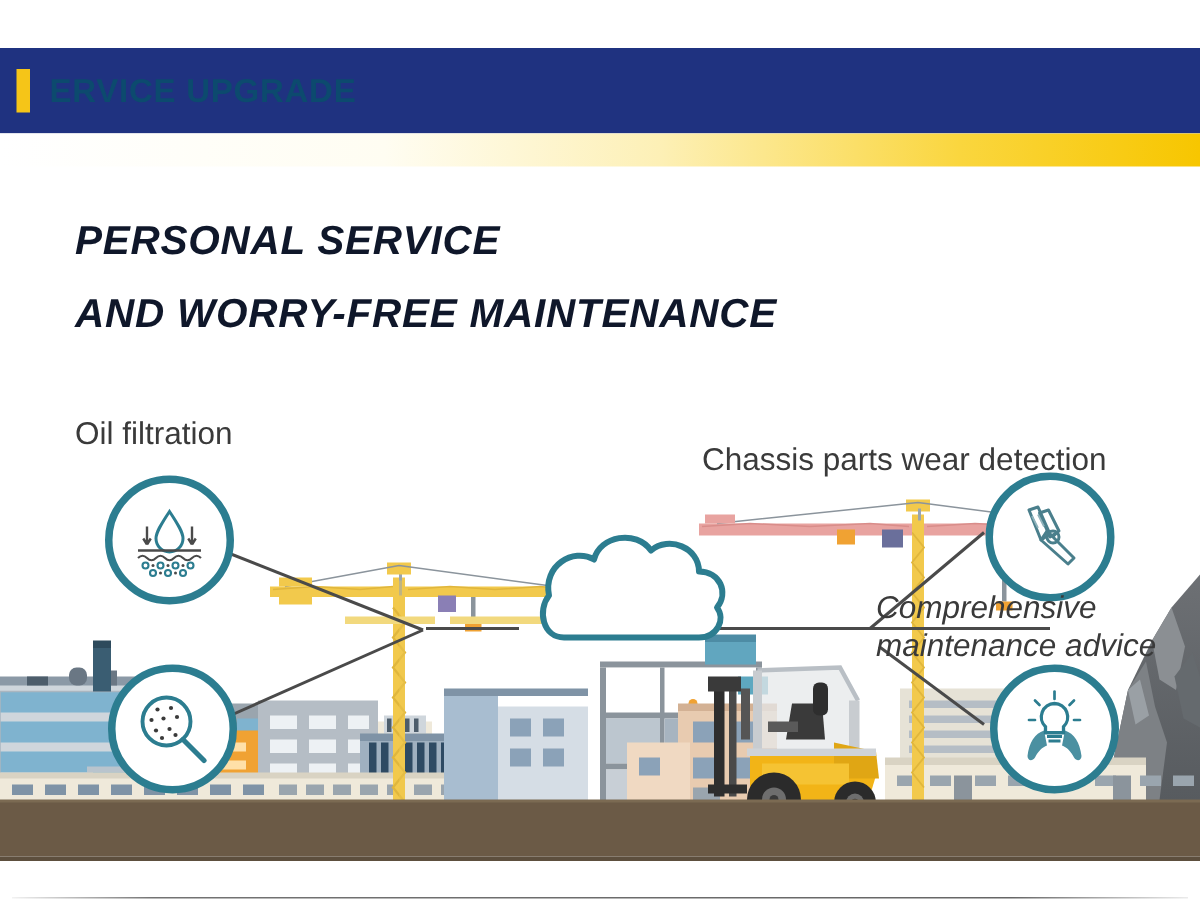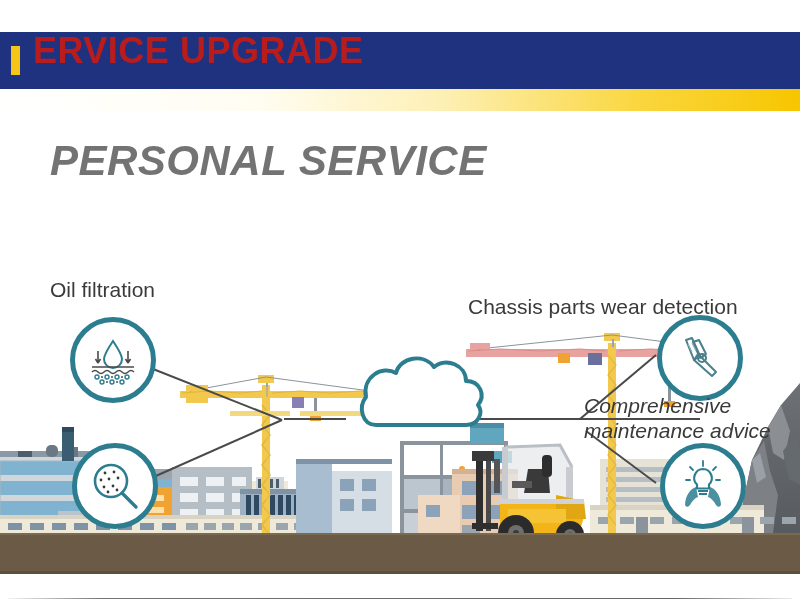--- a/index.html
+++ b/index.html
@@ -5,32 +5,32 @@
   html,body{margin:0;padding:0;background:#fff;}
   body{width:800px;height:615px;overflow:hidden;font-family:"Liberation Sans",sans-serif;}
   #page{position:relative;width:800px;height:615px;background:#ffffff;overflow:hidden;}
 
   
   .top-strip{position:absolute;left:0;top:0;width:800px;height:32px;background:#ffffff;}
 
   
   .header-bar{position:absolute;left:0;top:32px;width:800px;height:57px;background:#1f3280;}
   .header-accent{position:absolute;left:11px;top:46px;width:9px;height:29px;background:#f5c518;}
-  .header-title{position:absolute;left:33px;top:35px;height:32px;line-height:32px;
-     font-size:36px;font-weight:bold;color:#b91c1c;letter-spacing:.5px;white-space:nowrap;}
+  .header-title{position:absolute;left:33px;top:45px;height:32px;line-height:32px;
+     font-size:22px;font-weight:bold;color:#0c4a6e;letter-spacing:.5px;white-space:nowrap;}
 
   
   .grad-band{position:absolute;left:0;top:89px;width:800px;height:22px;
      background:linear-gradient(to right,#ffffff 0%,#fffdf2 32%,#fdf0b6 55%,#fad63e 80%,#f7c600 100%);}
   .band-sep{position:absolute;left:0;top:89px;width:800px;height:2px;background:#f8f8f8;}
 
   
   .headline{position:absolute;left:50px;top:136px;width:720px;}
-  .headline .ln{font-size:42px;line-height:49px;font-weight:bold;font-style:italic;
-     color:#737373;letter-spacing:.5px;white-space:nowrap;}
+  .headline .ln{font-size:27px;line-height:49px;font-weight:bold;font-style:italic;
+     color:#0f172a;letter-spacing:.5px;white-space:nowrap;}
 
   
   .stage{position:absolute;left:0;top:255px;width:800px;height:360px;overflow:hidden;background:#fff;}
 
   .ground{position:absolute;left:0;top:280px;width:800px;height:36px;background:#6b5a46;}
   .ground2{position:absolute;left:0;top:278px;width:800px;height:6px;background:#7b6a52;}
   .ground-edge{position:absolute;left:0;top:316px;width:800px;height:3px;background:#5d4f3e;}
   .bottom-white{position:absolute;left:0;top:319px;width:800px;height:41px;background:#fff;}
   .bottom-rule{position:absolute;left:8px;top:343px;width:784px;height:1px;
      background:linear-gradient(to right,rgba(0,0,0,.05),rgba(0,0,0,.55) 12%,rgba(0,0,0,.6) 85%,rgba(0,0,0,.08));}
@@ -54,20 +54,21 @@
 
   <div class="header-bar"></div>
   <div class="header-accent"></div>
   <div class="header-title">ERVICE UPGRADE</div>
 
   <div class="band-sep"></div>
   <div class="grad-band"></div>
 
   <div class="headline">
     <div class="ln">PERSONAL SERVICE</div>
+    <div class="ln">AND WORRY-FREE MAINTENANCE</div>
   </div>
 
   <div class="stage">
 
     <svg width="800" height="360" style="position:absolute;left:0;top:0;">
       <defs>
         <linearGradient id="rockg" x1="0" y1="0" x2="0" y2="1">
           <stop offset="0" stop-color="#6d7074"></stop>
             <stop offset="1" stop-color="#565a5e"></stop>
         </linearGradient>

